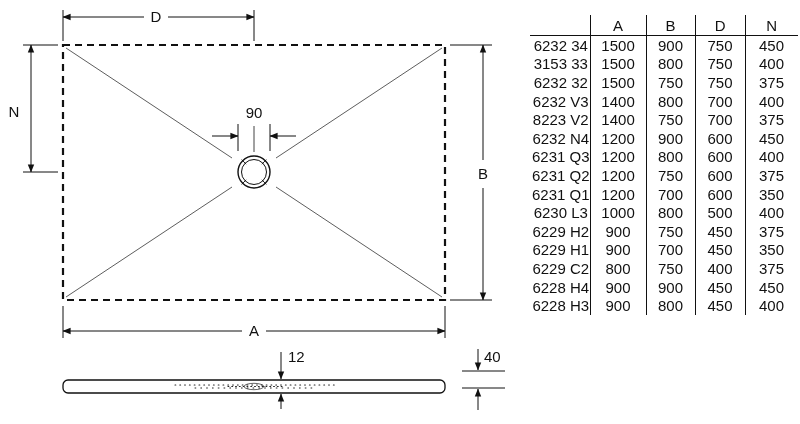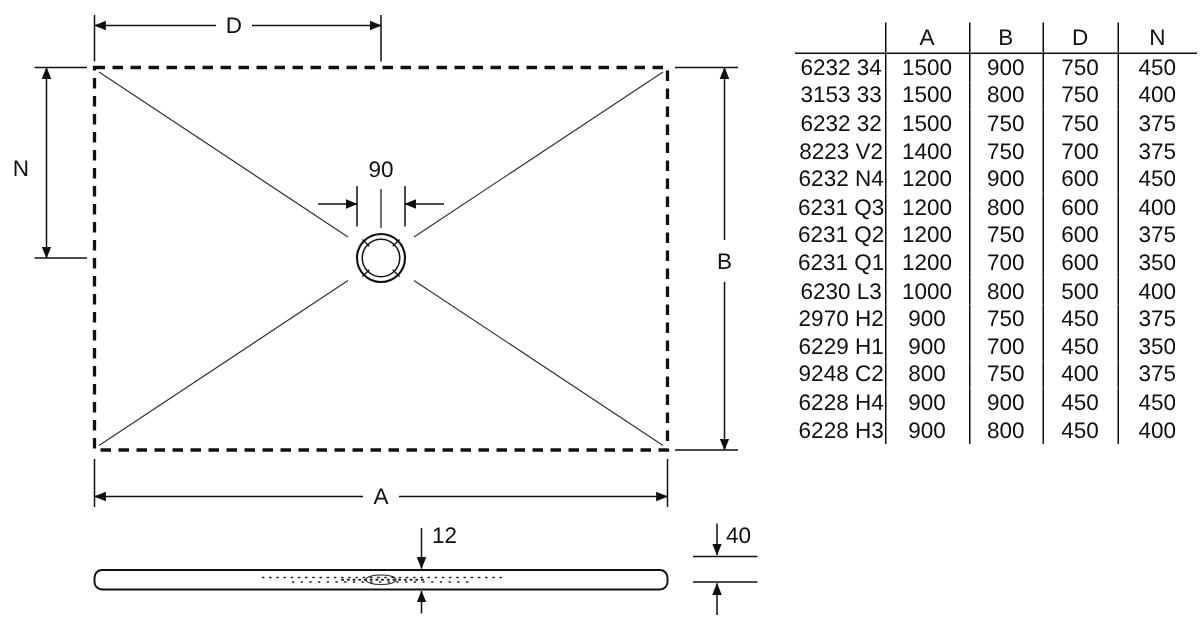--- a/index.html
+++ b/index.html
@@ -144,20 +144,27 @@
 
           <tr>
             <td class="model">6232 32</td>
             <td class="ca sep">1500</td>
             <td class="cb sep">750</td>
             <td class="cd sep">750</td>
             <td class="cn sep">375</td>
           </tr>
 
 
+          <tr>
+            <td class="model">6232 V3</td>
+            <td class="ca sep">1400</td>
+            <td class="cb sep">800</td>
+            <td class="cd sep">700</td>
+            <td class="cn sep">400</td>
+          </tr>
 
           <tr>
             <td class="model">8223 V2</td>
             <td class="ca sep">1400</td>
             <td class="cb sep">750</td>
             <td class="cd sep">700</td>
             <td class="cn sep">375</td>
           </tr>
 
           <tr>
@@ -196,37 +203,37 @@
             <td class="model">6230 L3</td>
             <td class="ca sep">1000</td>
             <td class="cb sep">800</td>
             <td class="cd sep">500</td>
             <td class="cn sep">400</td>
           </tr>
 
 
 
           <tr>
-            <td class="model">2970 H2</td>
+            <td class="model">6229 H2</td>
             <td class="ca sep">900</td>
             <td class="cb sep">750</td>
             <td class="cd sep">450</td>
             <td class="cn sep">375</td>
           </tr>
 
           <tr>
             <td class="model">6229 H1</td>
             <td class="ca sep">900</td>
             <td class="cb sep">700</td>
             <td class="cd sep">450</td>
             <td class="cn sep">350</td>
           </tr>
 
           <tr>
-            <td class="model">9248 C2</td>
+            <td class="model">6229 C2</td>
             <td class="ca sep">800</td>
             <td class="cb sep">750</td>
             <td class="cd sep">400</td>
             <td class="cn sep">375</td>
           </tr>
 
           <tr>
             <td class="model">6228 H4</td>
             <td class="ca sep">900</td>
             <td class="cb sep">900</td>

